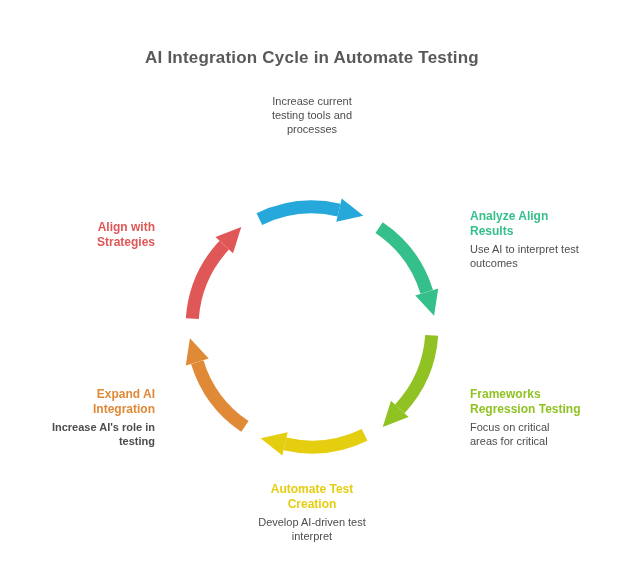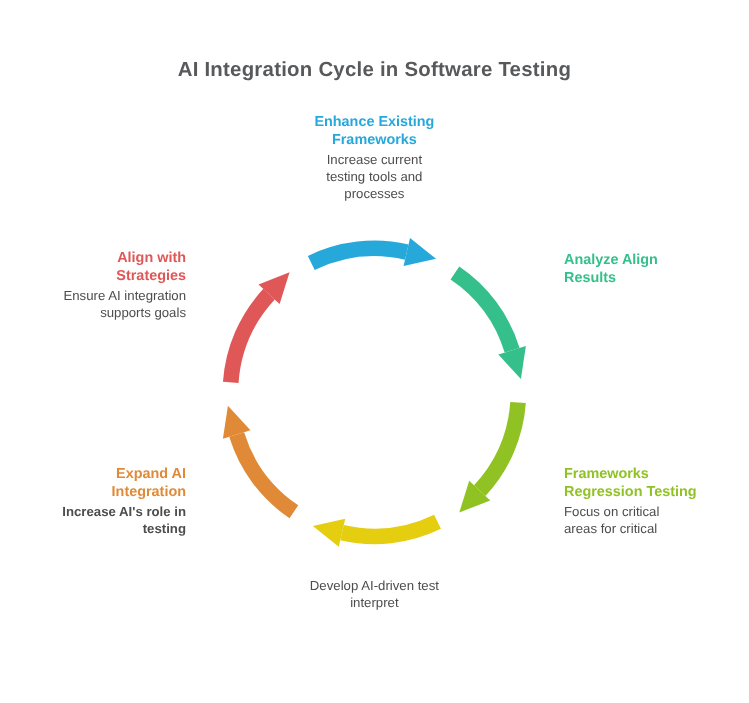--- a/index.html
+++ b/index.html
@@ -58,67 +58,67 @@
   .step--right-bottom .step-desc  { max-width: 105px; }
   
   .step--bottom { top: 482px; left: 227px; width: 170px; text-align: center; }
   .step--bottom .step-title { max-width: 110px; margin-left: auto; margin-right: auto; }
   .step--bottom .step-desc  { max-width: 132px; margin-left: auto; margin-right: auto; }
   
   .step--left-bottom { top: 387px; left: 15px; width: 140px; text-align: right; }
   .step--left-bottom .step-title { max-width: 95px; margin-left: auto; }
   .step--left-bottom .step-desc  { max-width: 128px; margin-left: auto; }
   
-  .step--left-top { top: 207px; left: 15px; width: 140px; text-align: right; }
+  .step--left-top { top: 220px; left: 15px; width: 140px; text-align: right; }
   .step--left-top .step-title { max-width: 80px; margin-left: auto; }
   .step--left-top .step-desc  { max-width: 128px; margin-left: auto; }
 </style>
 </head>
 <body>
 
 <div id="canvas">
 
-  <div class="page-title" style="color: rgb(88, 89, 91);">AI Integration Cycle in Software Testing</div>
+  <div class="page-title" style="color: rgb(88, 89, 91);">AI Integration Cycle in Automate Testing</div>
 
   <svg class="diagram" width="624" height="586" viewBox="0 0 624 586">
       <path d="M 259.40 219.14 A 120 120 0 0 1 338.99 210.08" fill="none" stroke="#27A8DB" stroke-width="13"></path>
       <polygon points="341.69,198.38 363.35,215.70 336.29,221.77" fill="#27A8DB"></polygon>
       <path d="M 379.10 227.52 A 120 120 0 0 1 426.76 291.92" fill="none" stroke="#35BF8B" stroke-width="13"></path>
       <polygon points="438.23,288.41 434.07,315.82 415.28,295.42" fill="#35BF8B"></polygon>
       <path d="M 431.71 335.37 A 120 120 0 0 1 399.76 408.84" fill="none" stroke="#90C223" stroke-width="13"></path>
       <polygon points="408.54,417.02 382.71,427.12 390.99,400.66" fill="#90C223"></polygon>
       <path d="M 364.60 434.86 A 120 120 0 0 1 285.01 443.92" fill="none" stroke="#E5CE10" stroke-width="13"></path>
       <polygon points="282.31,455.62 260.65,438.30 287.71,432.23" fill="#E5CE10"></polygon>
       <path d="M 244.90 426.48 A 120 120 0 0 1 197.24 362.08" fill="none" stroke="#E08A38" stroke-width="13"></path>
       <polygon points="185.77,365.59 189.93,338.18 208.72,358.58" fill="#E08A38"></polygon>
       <path d="M 192.29 318.63 A 120 120 0 0 1 224.24 245.16" fill="none" stroke="#E05757" stroke-width="13"></path>
       <polygon points="215.46,236.98 241.29,226.88 233.01,253.34" fill="#E05757"></polygon>
     </svg>
 
   <div class="step step--top">
-    <div class="step-title" style="color: rgb(39, 168, 219);">Enhance Existing Frameworks</div>
     <div class="step-desc" style="color: rgb(77, 77, 77);">Increase current testing tools and processes</div>
   </div>
 
   <div class="step step--right-top">
     <div class="step-title" style="color: rgb(53, 191, 139);">Analyze Align Results</div>
+    <div class="step-desc" style="color: rgb(77, 77, 77);">Use AI to interpret test outcomes</div>
   </div>
 
   <div class="step step--right-bottom">
     <div class="step-title" style="color: rgb(144, 194, 35);">Frameworks Regression Testing</div>
     <div class="step-desc" style="color: rgb(77, 77, 77);">Focus on critical areas for critical</div>
   </div>
 
   <div class="step step--bottom">
+    <div class="step-title" style="color: rgb(229, 206, 16);">Automate Test Creation</div>
     <div class="step-desc" style="color: rgb(77, 77, 77);">Develop AI-driven test interpret</div>
   </div>
 
   <div class="step step--left-bottom">
     <div class="step-title" style="color: rgb(224, 138, 56);">Expand AI Integration</div>
     <div class="step-desc" style="color: rgb(77, 77, 77); font-weight: bold;">Increase AI's role in testing</div>
   </div>
 
   <div class="step step--left-top">
     <div class="step-title" style="color: rgb(224, 87, 87);">Align with Strategies</div>
-    <div class="step-desc" style="color: rgb(77, 77, 77);">Ensure AI integration supports goals</div>
   </div>
 
 </div>
 
 </body></html>

